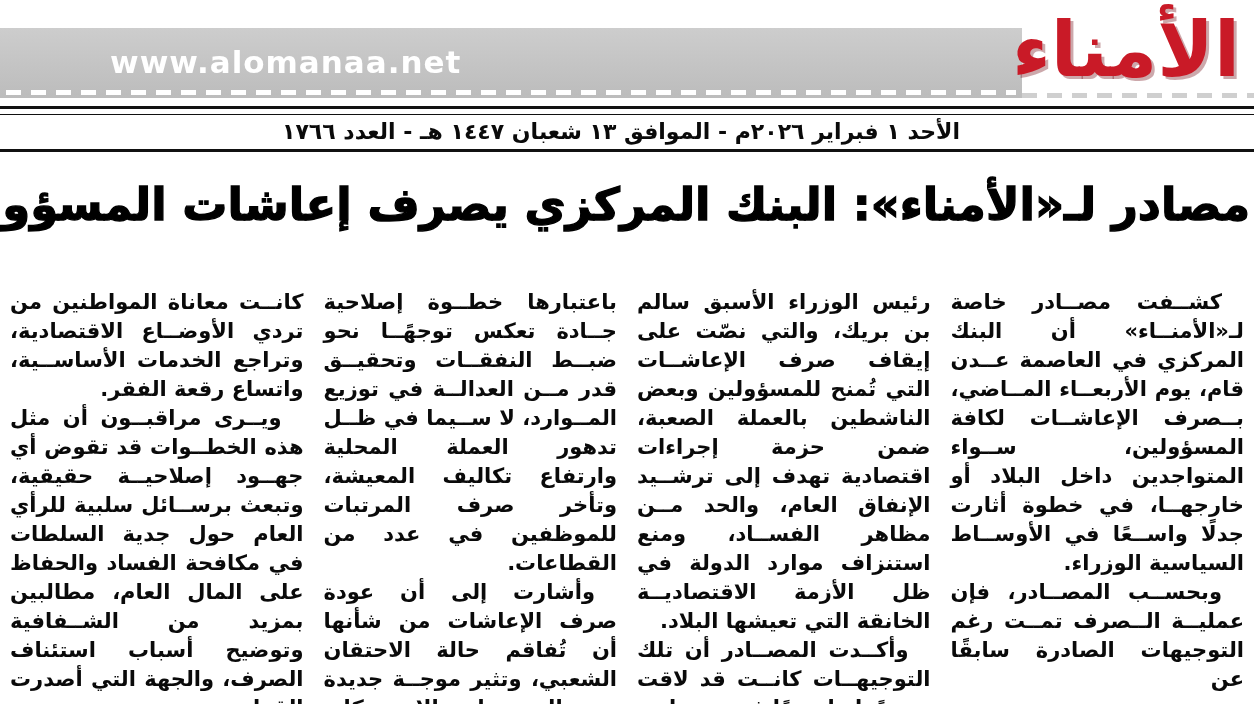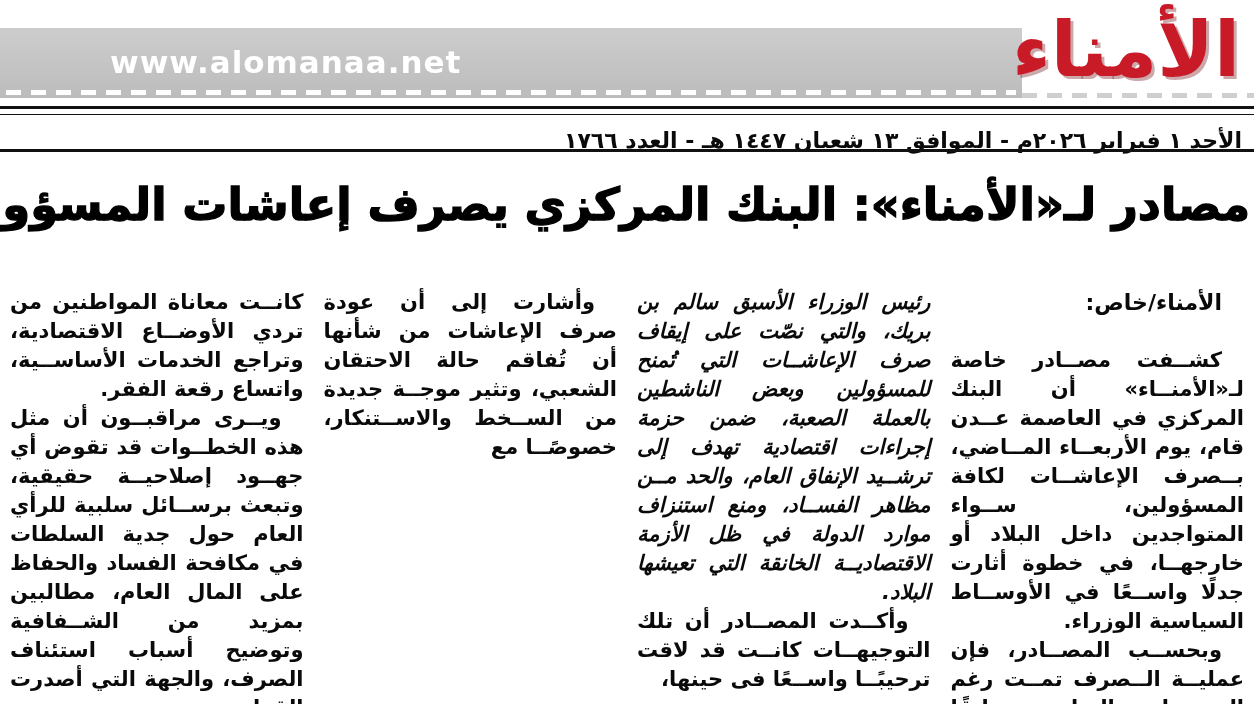--- a/index.html
+++ b/index.html
@@ -53,22 +53,22 @@
   
   .rule-double {
     position: absolute;
     top: 106px; left: 0; right: 0; height: 5px;
     border-top: 3px solid #111;
     border-bottom: 1px solid #111;
   }
   .date-row {
     position: absolute;
     top: 114px; left: 0; right: 0;
-    padding: 14px 12px 0 0;
-    text-align: right;
+    padding: 5px 12px 0 0;
+    text-align: center;
     font-size: 22px;
     font-weight: bold;
     white-space: nowrap;
   }
   .rule-single {
     position: absolute;
     top: 149px; left: 0; right: 0;
     border-top: 3px solid #111;
   }
 
@@ -128,31 +128,31 @@
 
   <div class="rule-double"></div>
   <div class="date-row">الأحد ١ فبراير ٢٠٢٦م - الموافق ١٣ شعبان ١٤٤٧ هـ - العدد ١٧٦٦</div>
   <div class="rule-single"></div>
 
   <h1 class="headline">مصادر لـ«الأمناء»: البنك المركزي يصرف إعاشات المسؤولين في الداخل والخارج</h1>
 
   <main class="columns">
 
     <section class="col">
-      <p class="byline">الأمناء/خاص:</p>
       <p class="para">كشــفت مصــادر خاصة لـ«الأمنــاء» أن البنك المركزي في العاصمة عــدن قام، يوم الأربعــاء المــاضي، بــصرف الإعاشــات لكافة المسؤولين، ســواء المتواجدين داخل البلاد أو خارجهــا، في خطوة أثارت جدلًا واســعًا في الأوســاط السياسية الوزراء.</p>
       <p class="para">وبحســب المصــادر، فإن عمليــة الــصرف تمــت رغم التوجيهات الصادرة سابقًا عن</p>
     </section>
 
     <section class="col">
-      <p class="para" style="text-indent:0;font-style:italic;">رئيس الوزراء الأسبق سالم بن بريك، والتي نصّت على إيقاف صرف الإعاشــات التي تُمنح للمسؤولين وبعض الناشطين بالعملة الصعبة، ضمن حزمة إجراءات اقتصادية تهدف إلى ترشــيد الإنفاق العام، والحد مــن مظاهر الفســاد، ومنع استنزاف موارد الدولة في ظل الأزمة الاقتصاديــة الخانقة التي تعيشها البلاد.</p>
+      <p class="para" style="text-indent:0;">رئيس الوزراء الأسبق سالم بن بريك، والتي نصّت على إيقاف صرف الإعاشــات التي تُمنح للمسؤولين وبعض الناشطين بالعملة الصعبة، ضمن حزمة إجراءات اقتصادية تهدف إلى ترشــيد الإنفاق العام، والحد مــن مظاهر الفســاد، ومنع استنزاف موارد الدولة في ظل الأزمة الاقتصاديــة الخانقة التي تعيشها البلاد.</p>
       <p class="para">وأكــدت المصــادر أن تلك التوجيهــات كانــت قد لاقت ترحيبًــا واســعًا فى حينها،</p>
     </section>
 
     <section class="col">
+      <p class="para" style="text-indent:0;">باعتبارها خطــوة إصلاحية جــادة تعكس توجهًــا نحو ضبــط النفقــات وتحقيــق قدر مــن العدالــة في توزيع المــوارد، لا ســيما في ظــل تدهور العملة المحلية وارتفاع تكاليف المعيشة، وتأخر صرف المرتبات للموظفين في عدد من القطاعات.</p>
       <p class="para">وأشارت إلى أن عودة صرف الإعاشات من شأنها أن تُفاقم حالة الاحتقان الشعبي، وتثير موجــة جديدة من الســخط والاســتنكار، خصوصًــا مع</p>
     </section>
 
     <section class="col">
       <p class="para" style="text-indent:0;">كانــت معاناة المواطنين من تردي الأوضــاع الاقتصادية، وتراجع الخدمات الأساســية، واتساع رقعة الفقر.</p>
       <p class="para">ويــرى مراقبــون أن مثل هذه الخطــوات قد تقوض أي جهــود إصلاحيــة حقيقية، وتبعث برســائل سلبية للرأي العام حول جدية السلطات في مكافحة الفساد والحفاظ على المال العام، مطالبين بمزيد من الشــفافية وتوضيح أسباب استئناف الصرف، والجهة التي أصدرت القرار.</p>
     </section>
 
   </main>
 </div>

